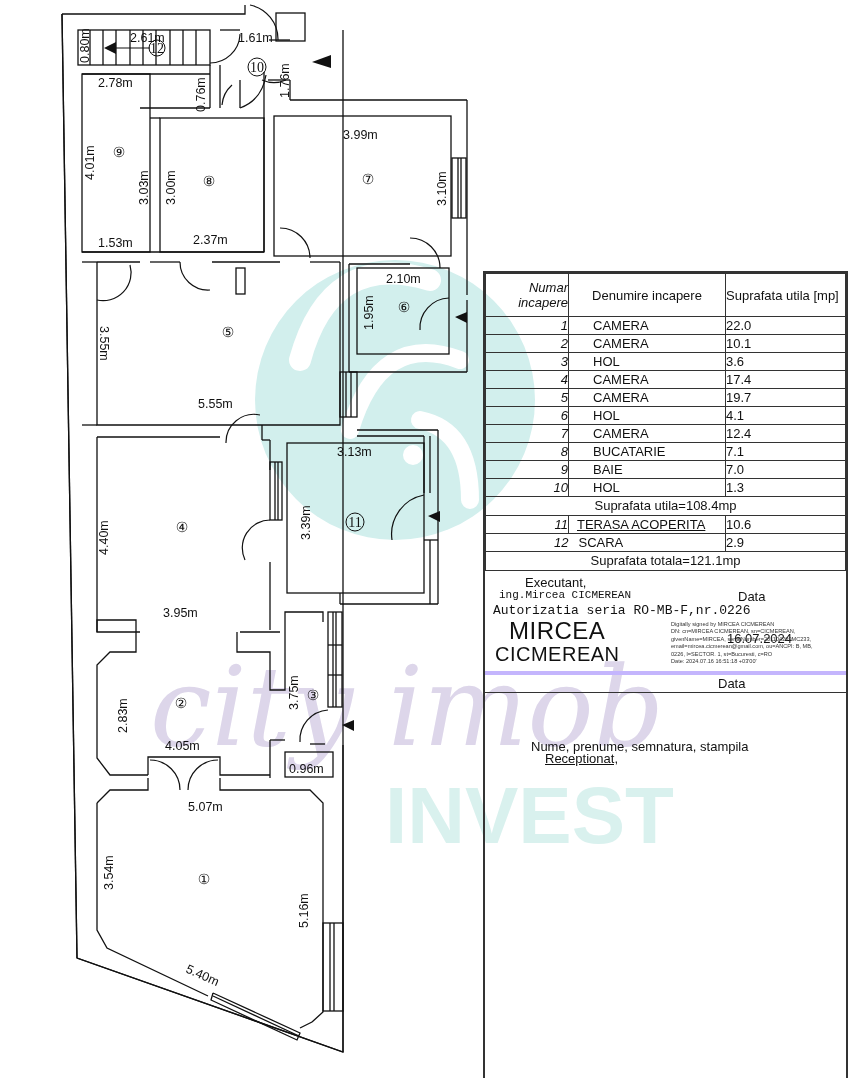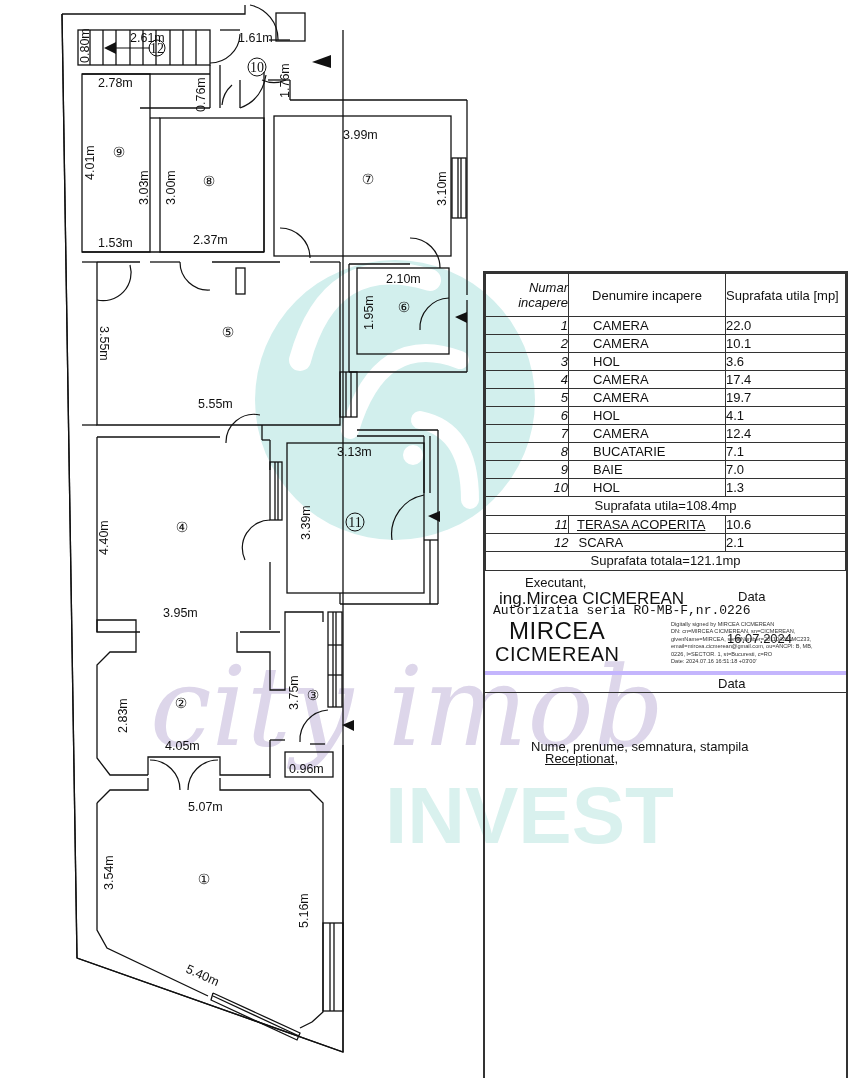--- a/index.html
+++ b/index.html
@@ -19,21 +19,21 @@
   #legend .hdr td { height: 42px; text-align: center; vertical-align: middle; font-size: 13px; line-height: 15px; }
   #legend .row td { height: 17px; }
   #legend td.c1 { width: 82px; text-align: right; font-style: italic; }
   #legend td.c2 { width: 156px; text-align: left; padding-left: 24px; margin-top: 38px; }
   #legend td.c3 { text-align: left; }
   #legend .sum td { text-align: center; height: 18px; }
   #legend .c2-scara { padding-left: 10px !important; }
   #legend .c2-terasa { padding-left: 8px !important; text-decoration: underline; }
   .exec { position: relative; height: 100px; border-bottom: 4px solid #c4b5fd; }
   .exec .l1 { position: absolute; left: 40px; top: 4px; font-size: 13px; }
-  .exec .l2 { position: absolute; left: 14px; top: 18px; font-size: 17px; }
+  .exec .l2 { position: absolute; left: 14px; top: 18px; font-size: 11px; font-family: Liberation Mono, monospace; }
   .exec .l3 { position: absolute; left: 8px; top: 32px; font-size: 13px; font-family: Liberation Mono, monospace; }
   .exec .sig1 { position: absolute; left: 24px; top: 46px; font-size: 24px; letter-spacing: 0.5px; }
   .exec .sig2 { position: absolute; left: 10px; top: 72px; font-size: 20px; letter-spacing: 0.5px; text-align: center; }
   .exec .dlabel { position: absolute; left: 253px; top: 18px; font-size: 13px; }
   .exec .dval { position: absolute; left: 242px; top: 31px; font-size: 13px; margin-top: 29px; }
   .exec .ds { position: absolute; left: 186px; top: 50px; font-size: 5.6px; line-height: 7.4px; width: 180px; color: #333; }
   .datarow { height: 17px; border-bottom: 1px solid #333; position: relative; }
   .datarow span { position: absolute; left: 233px; top: 1px; font-size: 13px; }
   .recv { position: relative; height: 380px; margin-top: 41px; }
   .recv .r1 { position: absolute; left: 46px; top: 5px; font-size: 13px; }
@@ -310,21 +310,21 @@
       <td colspan="3">Suprafata utila=108.4mp</td>
     </tr>
     <tr class="row">
       <td class="c1">11</td>
       <td class="c2 c2-terasa">TERASA ACOPERITA</td>
       <td class="c3">10.6</td>
     </tr>
     <tr class="row">
       <td class="c1" style="border-right:none">12</td>
       <td class="c2 c2-scara" style="border-left:none">SCARA</td>
-      <td class="c3">2.1</td>
+      <td class="c3">2.9</td>
     </tr>
     <tr class="sum">
       <td colspan="3">Suprafata totala=121.1mp</td>
     </tr>
   </tbody>
     </table>
 
   <div class="exec">
     <div class="l1">Executant,</div>
     <div class="l2">ing.Mircea CICMEREAN</div>

